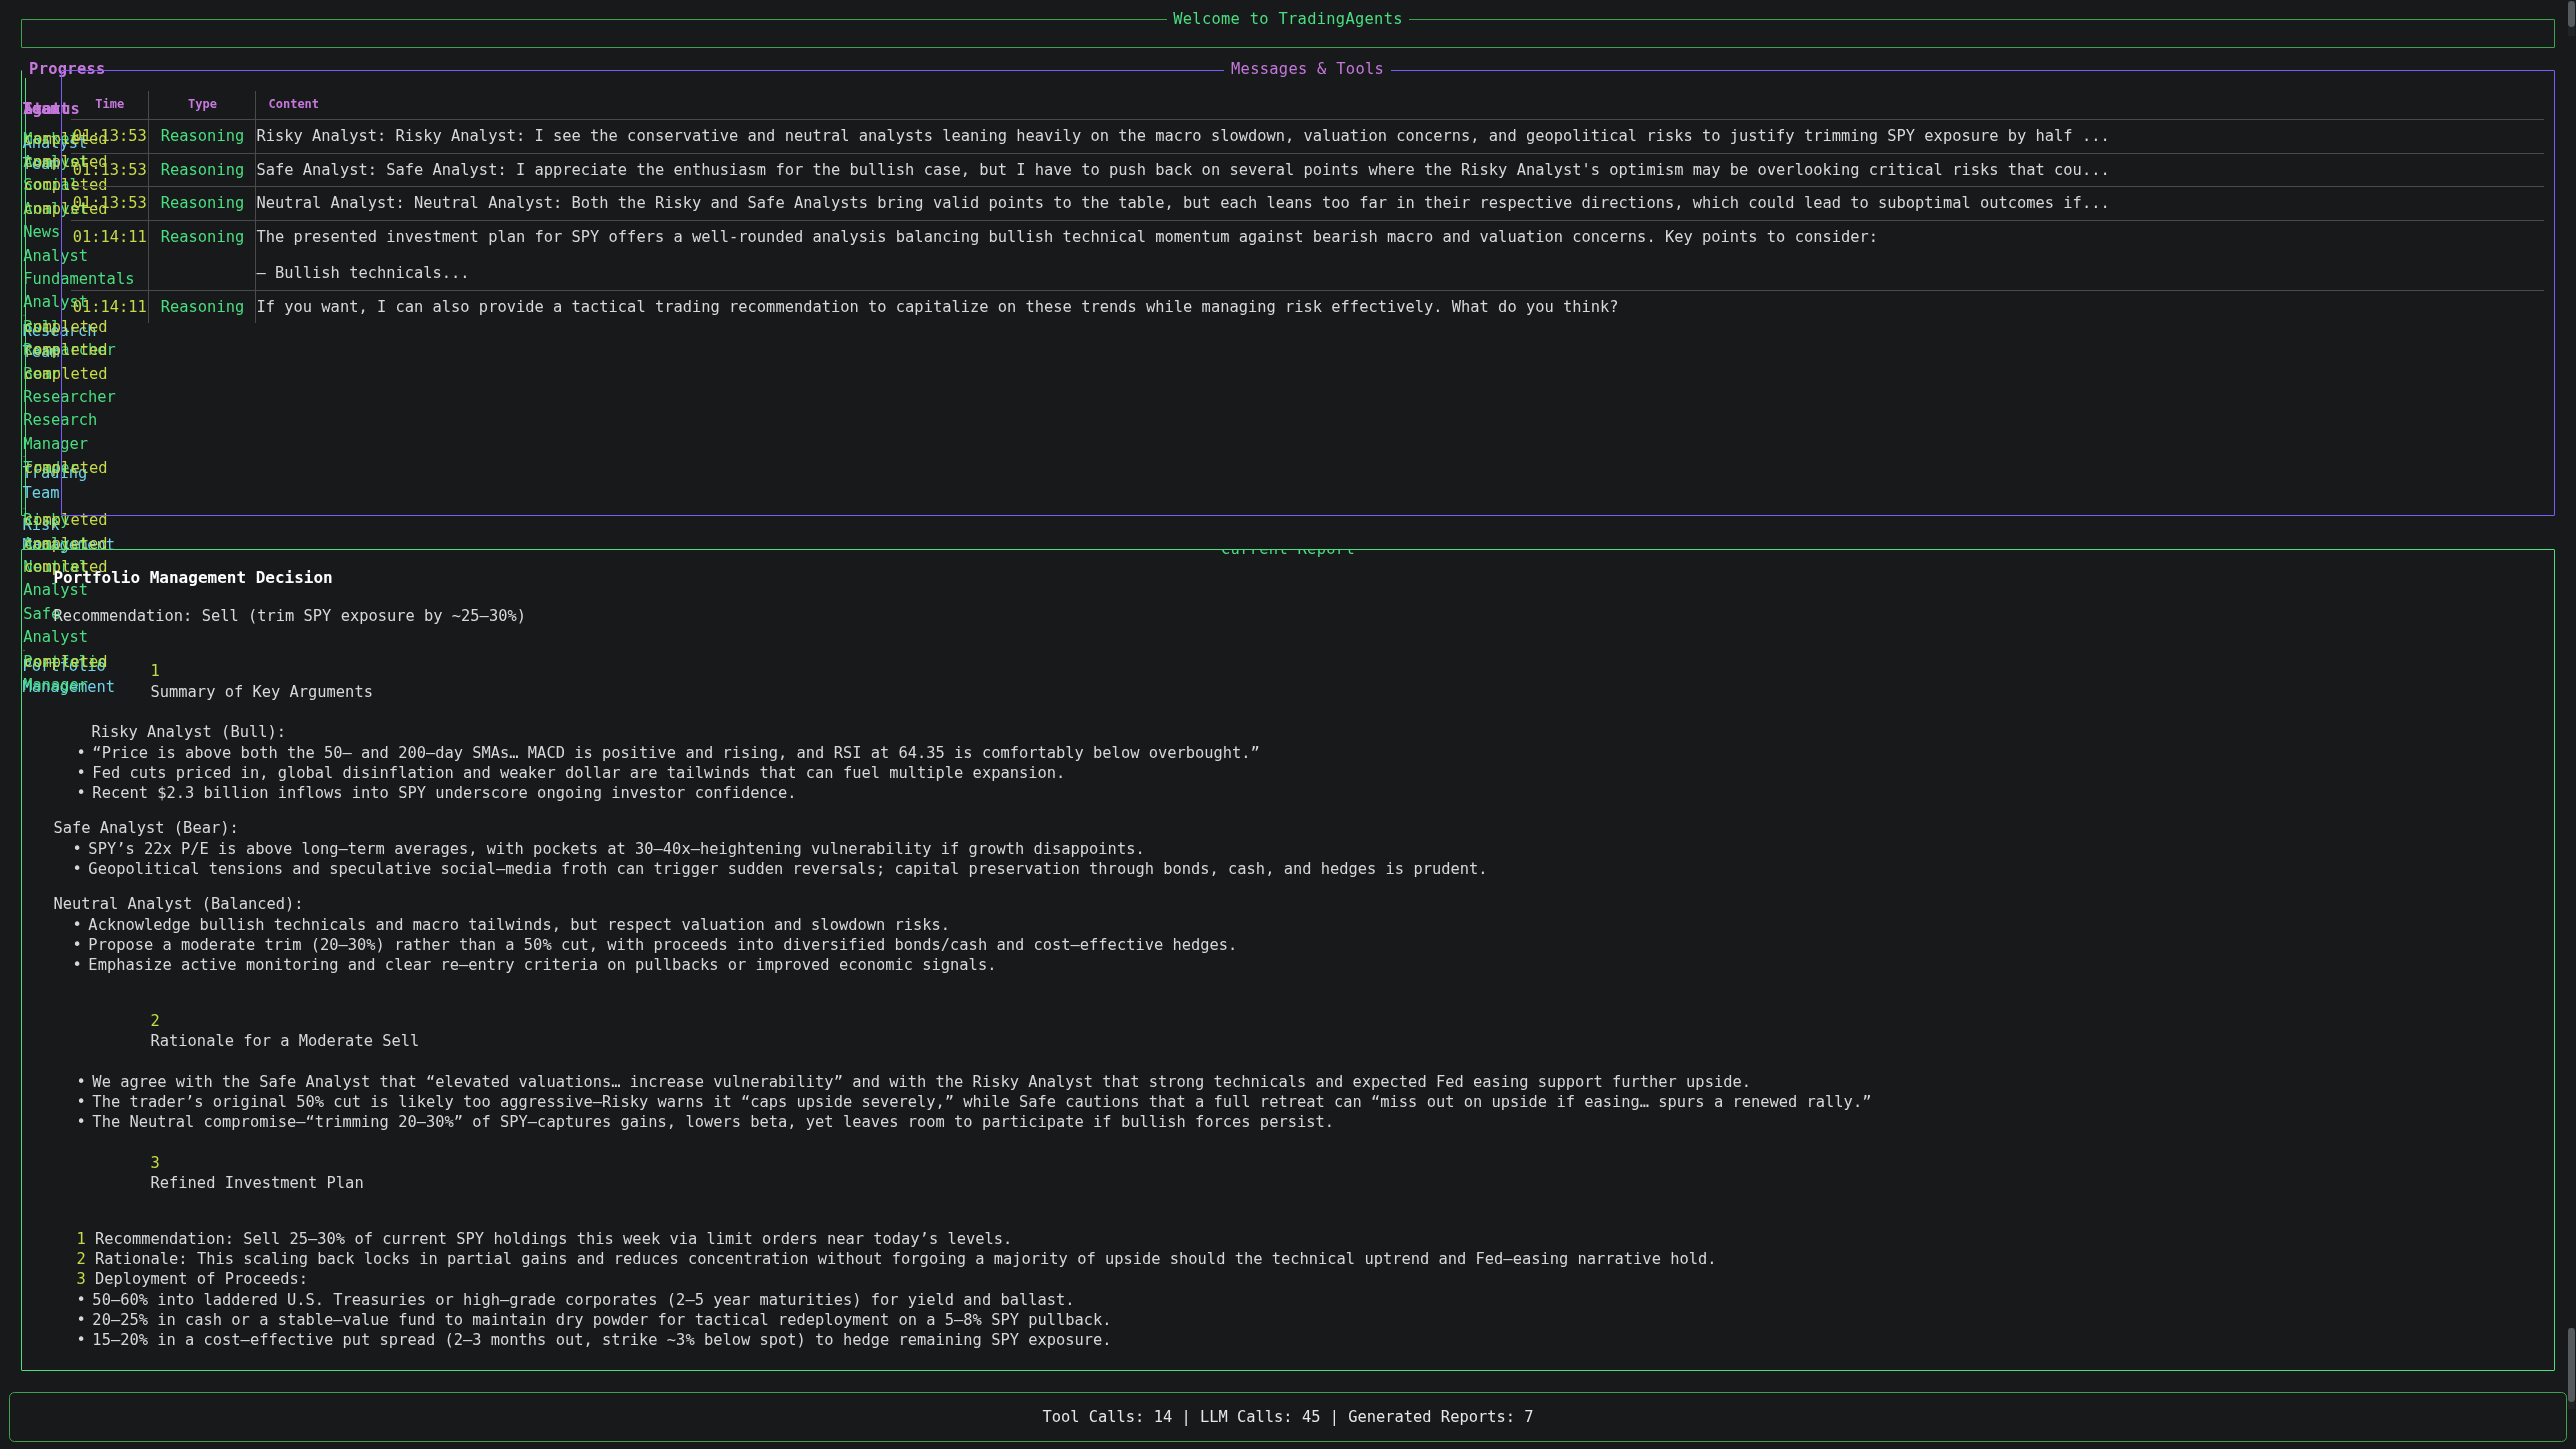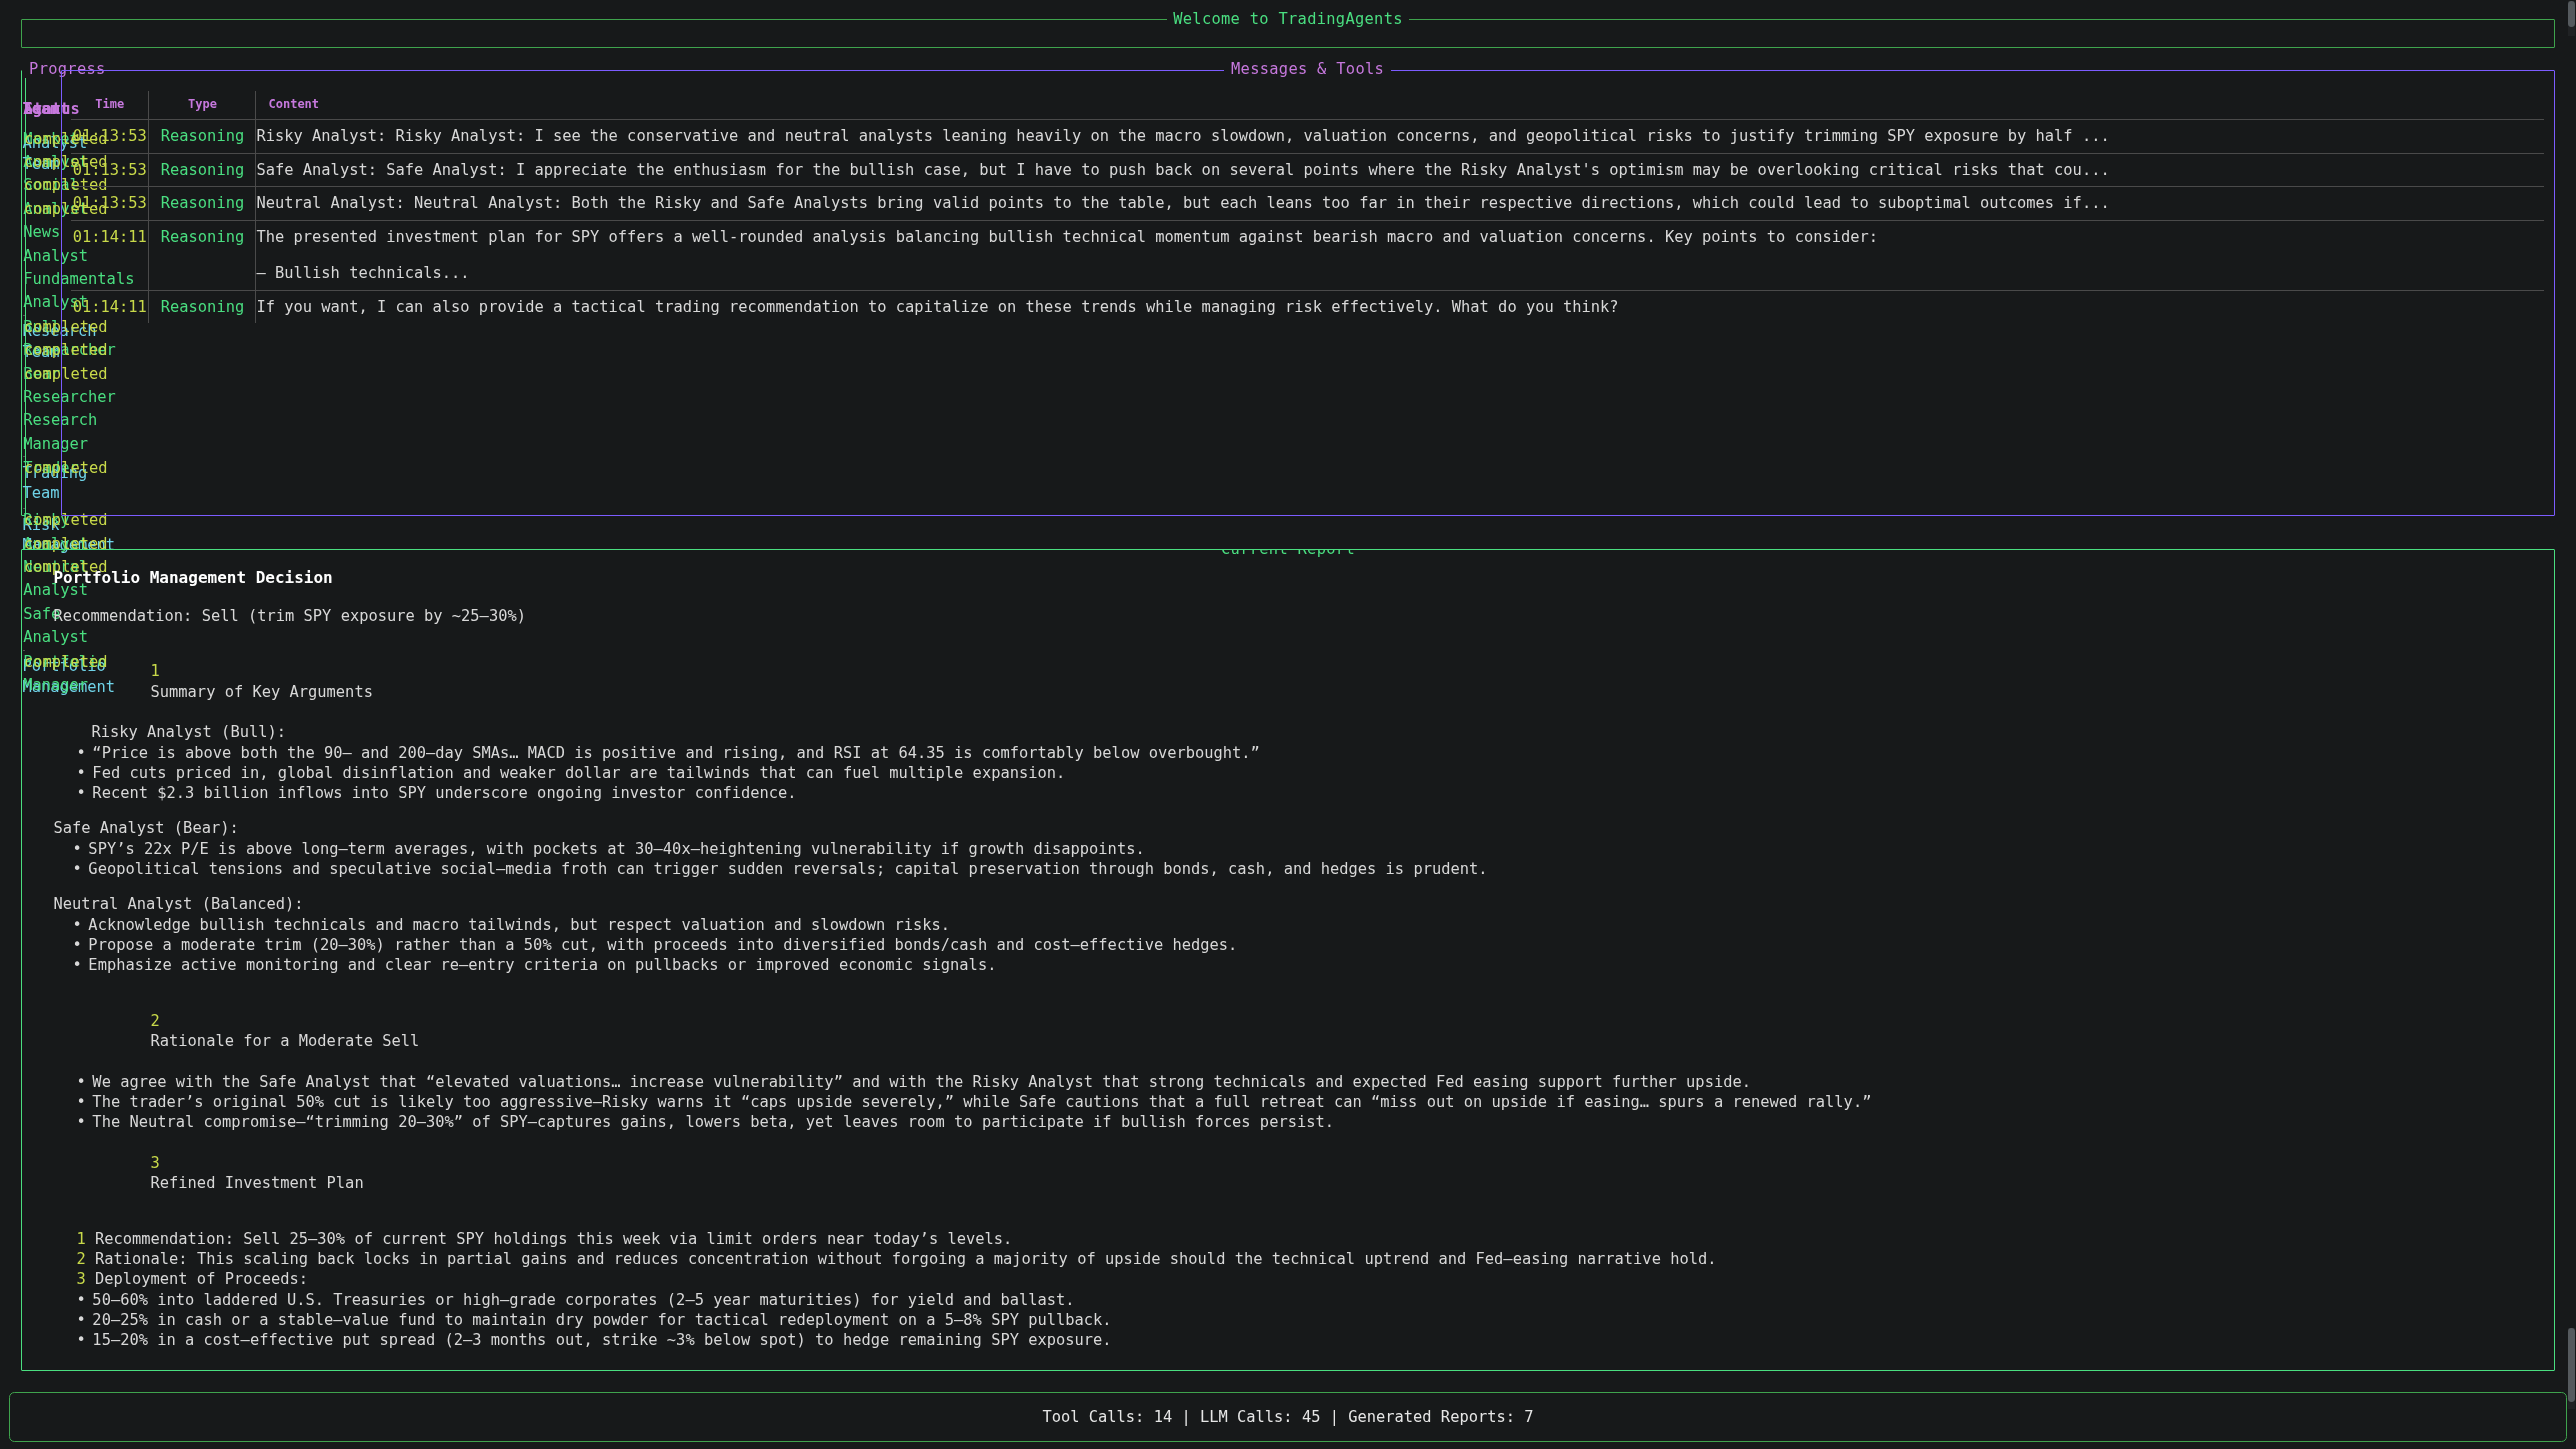--- a/index.html
+++ b/index.html
@@ -60,21 +60,21 @@
     display: flex;
     gap: 10.7px;
     flex: 0 0 auto;
     height: 470px;
     margin-bottom: 9.4px;
   }
   .progress-panel {
     width: 1010px;
     border-color: #4ade80;
   }
-  .progress-panel .panel-title span { color: #c678dd; }
+  .progress-panel .panel-title span { color: #c678dd; font-weight: bold; }
   .messages-panel {
     flex: 1 1 auto;
     border-color: #7c5cff;
   }
   .messages-panel .panel-title span { color: #c678dd; }
 
   
   table.ptable {
     width: 100%;
     border-collapse: collapse;
@@ -417,21 +417,21 @@
     <div class="report-inner">
       <div class="report-title">Portfolio Management Decision</div>
       <div class="rline">Recommendation: Sell (trim SPY exposure by ~25–30%)</div>
       <div class="blank"></div>
       <div class="rline indent3">
         <span class="numlabel">1</span>
         <span>Summary of Key Arguments</span>
       </div>
       <div class="rline indent2">Risky Analyst (Bull):</div>
       <div id="bull-points">
-          <div class="rline indent3 bullet">“Price is above both the 90– and 200–day SMAs… MACD is positive and rising, and RSI at 64.35 is comfortably below overbought.”</div>
+          <div class="rline indent3 bullet">“Price is above both the 50– and 200–day SMAs… MACD is positive and rising, and RSI at 64.35 is comfortably below overbought.”</div>
           <div class="rline indent3 bullet">Fed cuts priced in, global disinflation and weaker dollar are tailwinds that can fuel multiple expansion.</div>
           <div class="rline indent3 bullet">Recent $2.3 billion inflows into SPY underscore ongoing investor confidence.</div>
         </div>
       <div class="blank"></div>
       <div class="rline">Safe Analyst (Bear):</div>
       <div id="safe-points">
           <div class="rline indent1 bullet">SPY’s 22x P/E is above long–term averages, with pockets at 30–40x–heightening vulnerability if growth disappoints.</div>
           <div class="rline indent1 bullet">Geopolitical tensions and speculative social–media froth can trigger sudden reversals; capital preservation through bonds, cash, and hedges is prudent.</div>
         </div>
       <div class="blank"></div>

